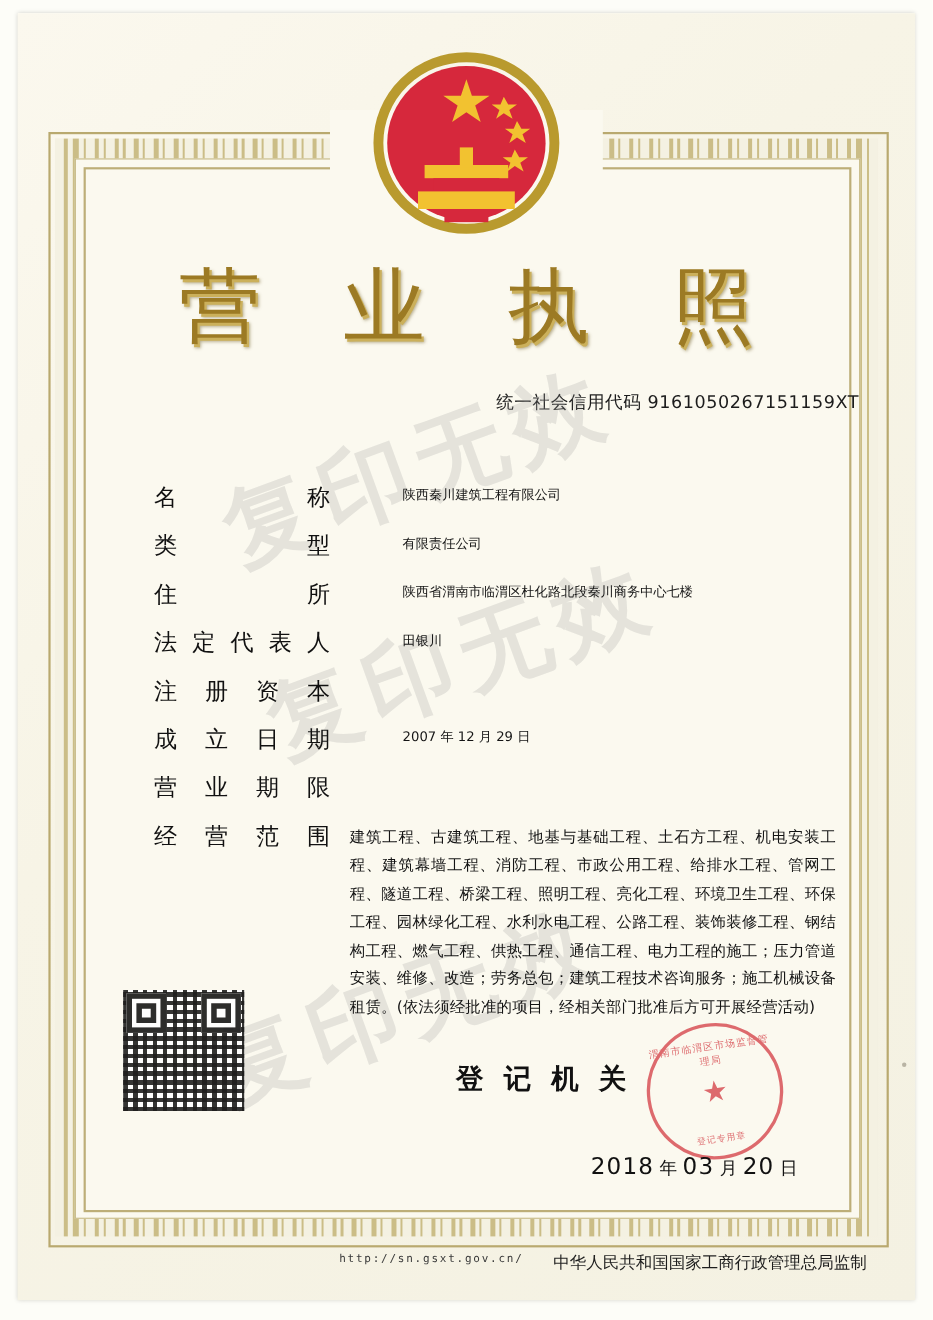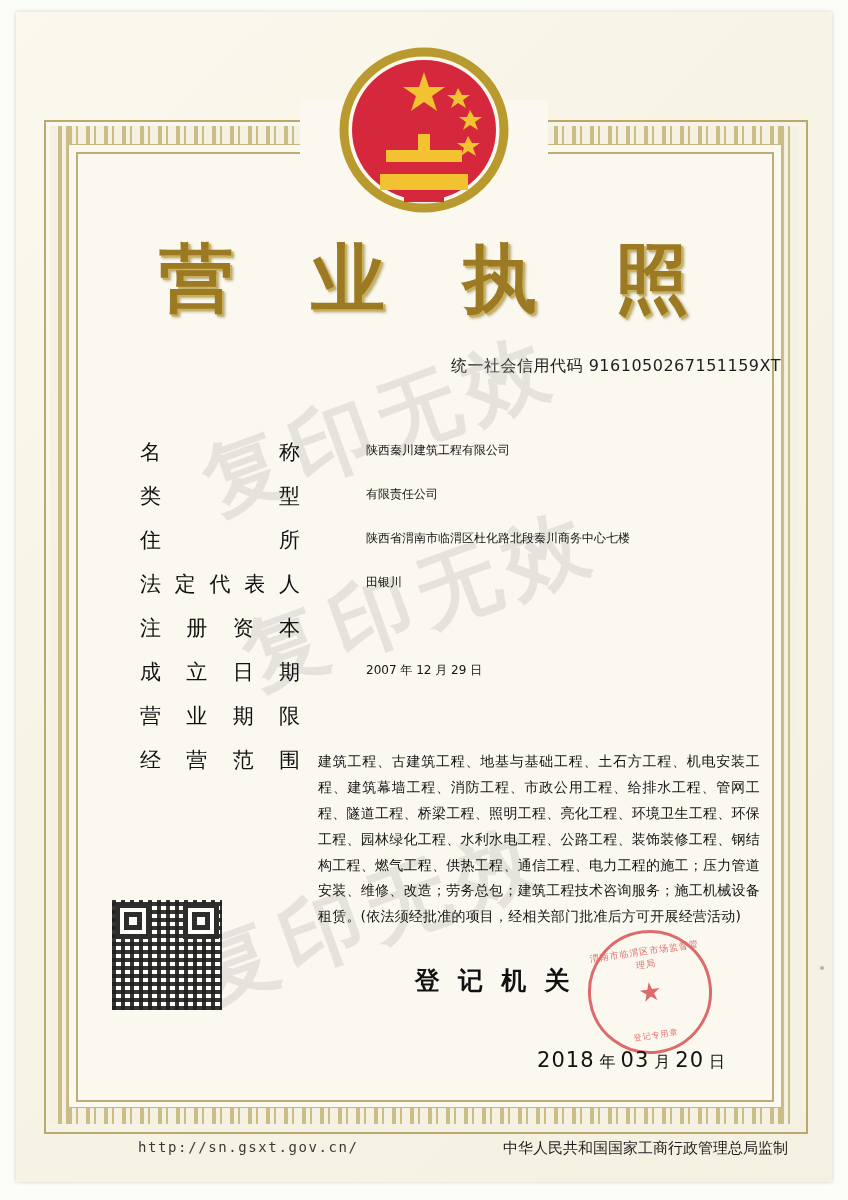--- a/index.html
+++ b/index.html
@@ -92,21 +92,21 @@
   .emblem svg { display:block; }
 
   .title {
     position: absolute;
     left: 0;
     top: 230px;
     width: 848px;
     text-align: center;
     font-family: "DejaVu Serif", serif;
     font-size: 74px;
-    font-weight: bold;
+    font-weight: normal;
     letter-spacing: 26px;
     text-indent: 26px;
     color: #9c7a24;
     text-shadow: 2px 2px 0 #cbb05b, 3px 3px 3px rgba(90,70,10,0.45);
   }
   .credit-code {
     position: absolute;
     left: 0;
     top: 356px;
     width: 848px;
@@ -263,24 +263,25 @@
     position: absolute;
     left: 76px;
     top: 1136px;
     width: 400px;
     font-family: "DejaVu Sans", sans-serif;
     font-size: 11.5px;
     color: #3a3a3a;
   }
   .footer-left .url {
     font-family: "DejaVu Sans Mono", monospace;
-    font-size: 14px;
+    font-size: 10px;
     letter-spacing: 1.6px;
     margin-top: 3px;
     padding-left: 62px;
+    text-align: right;
   }
   .footer-right {
     position: absolute;
     right: 60px;
     top: 1139px;
     font-family: "DejaVu Sans", sans-serif;
     font-size: 15px;
     color: #1d1d1d;
   }
   .speck {

